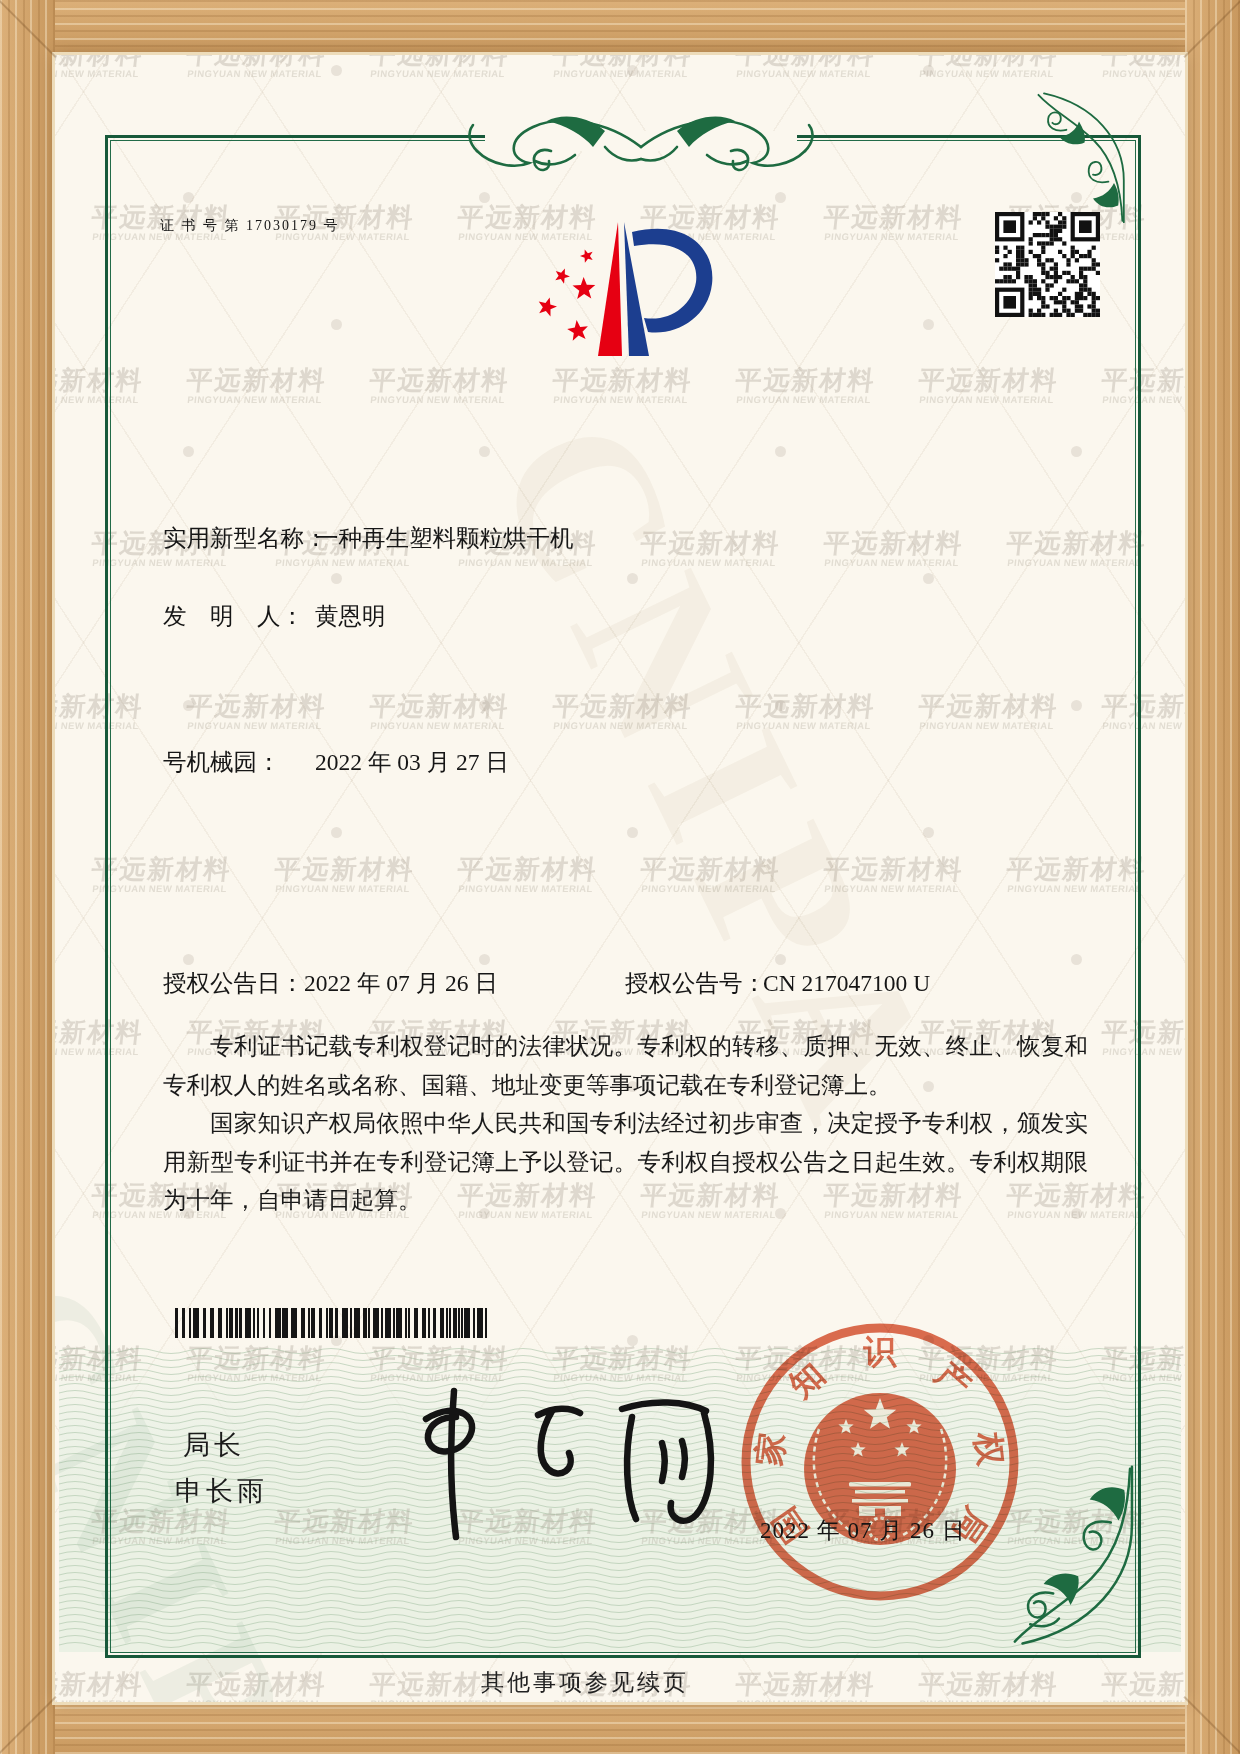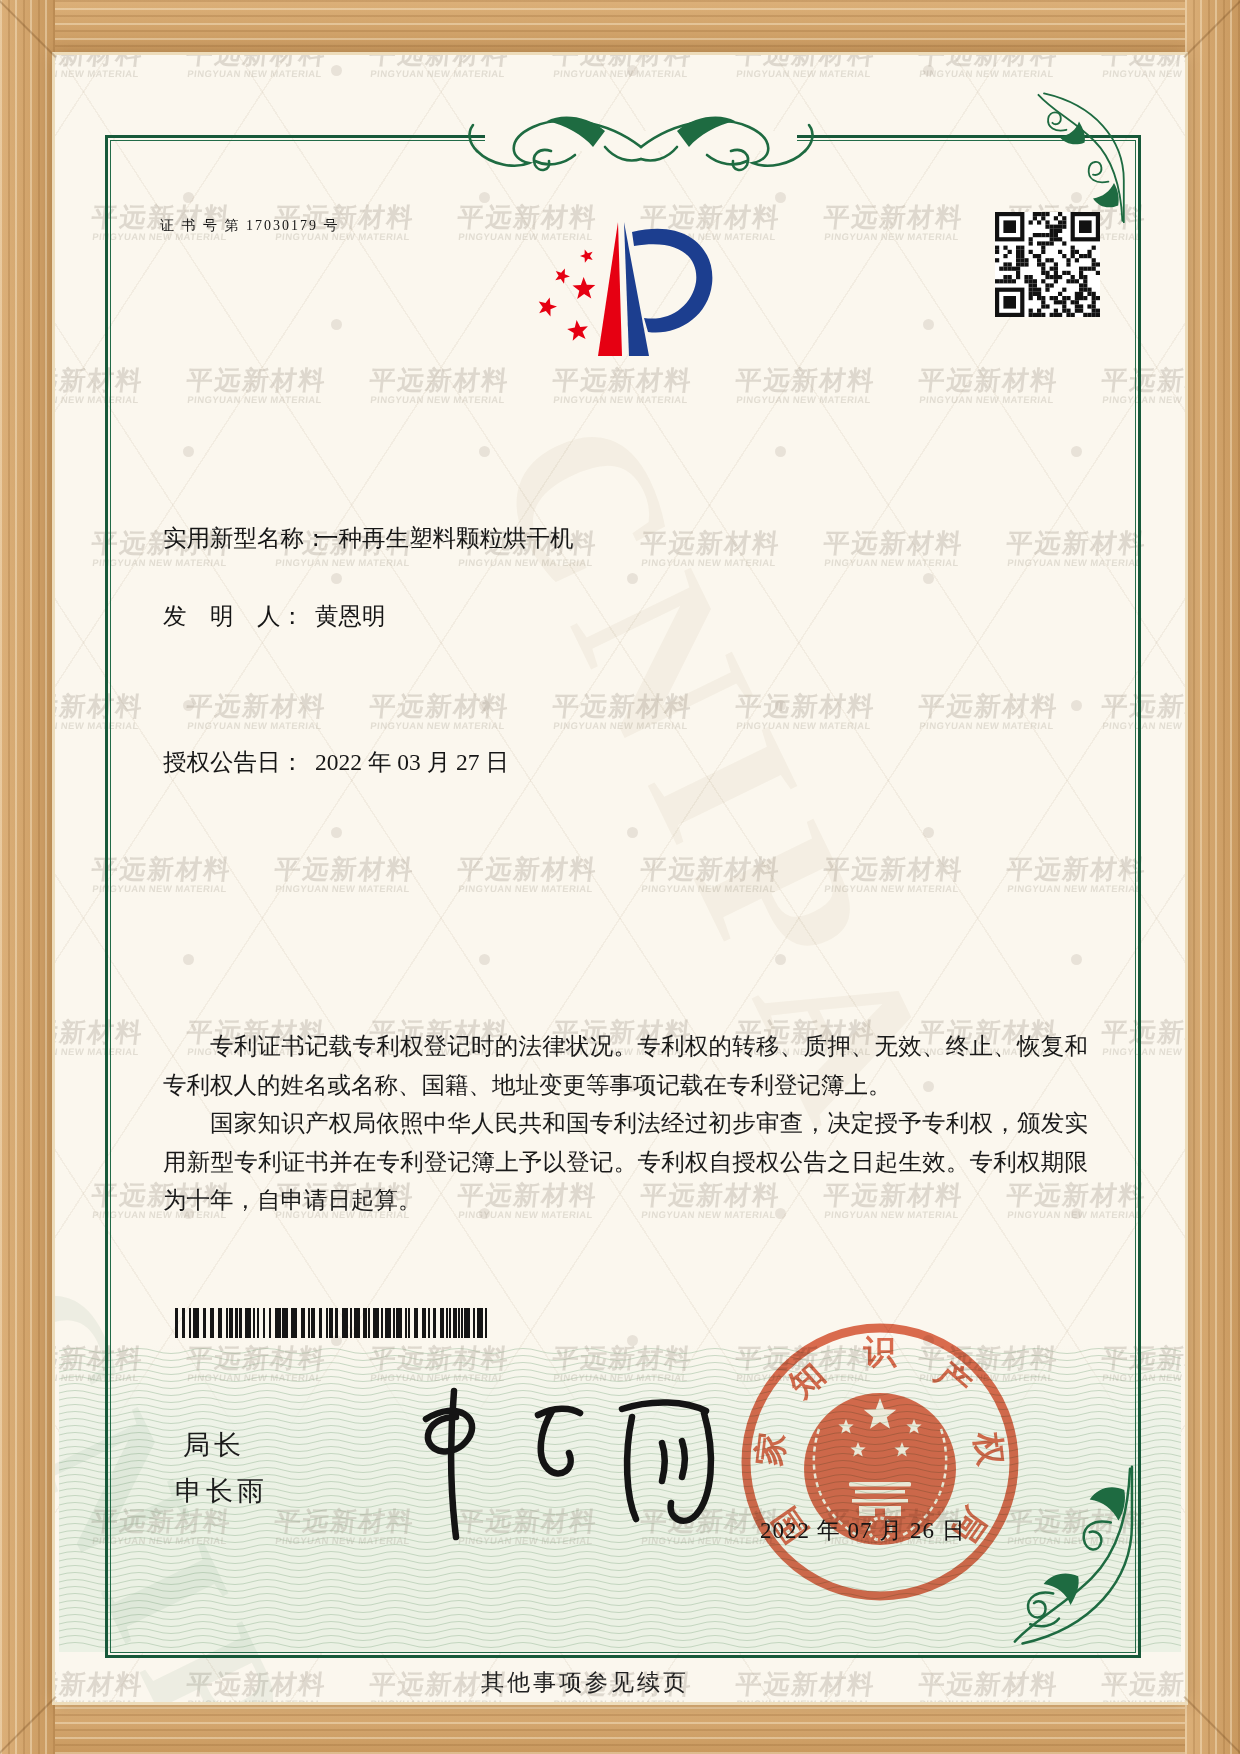--- a/index.html
+++ b/index.html
@@ -784,21 +784,26 @@
 
   <div class="txt" id="cert-no">证 书 号 第 17030179 号</div>
 
   <div class="txt frow" style="top:467px;">
     <span class="flabel">实用新型名称：</span><span>一种再生塑料颗粒烘干机</span>
   </div>
   <div class="txt frow" style="top:545px;">
     <span class="flabel">发　明　人：</span><span>黄恩明</span>
   </div>
   <div class="txt frow" style="top:691px;">
-    <span class="flabel">授权公告日：</span><span>2022 年 03 月 27 日</span>
+    <span class="flabel">号机械园：</span><span>2022 年 03 月 27 日</span>
+  </div>
+  <div class="txt frow" style="top:912px;">
+    <span>授权公告日：</span><span>2022 年 07 月 26 日</span>
+    <span style="position:absolute;left:462px;">授权公告号：</span>
+    <span style="position:absolute;left:600px;">CN 217047100 U</span>
   </div>
 
   <div class="txt legal" style="top:972px;">
     <div>专利证书记载专利权登记时的法律状况。专利权的转移、质押、无效、终止、恢复和专利权人的姓名或名称、国籍、地址变更等事项记载在专利登记簿上。</div>
     <div>国家知识产权局依照中华人民共和国专利法经过初步审查，决定授予专利权，颁发实用新型专利证书并在专利登记簿上予以登记。专利权自授权公告之日起生效。专利权期限为十年，自申请日起算。</div>
   </div>
 
   <svg class="txt" id="barcode-wrap" width="318" height="30" viewBox="0 0 318 30" xmlns="http://www.w3.org/2000/svg">
       <rect x="0" y="0" width="3" height="30" fill="#151515"></rect>
       <rect x="7" y="0" width="3" height="30" fill="#151515"></rect>

